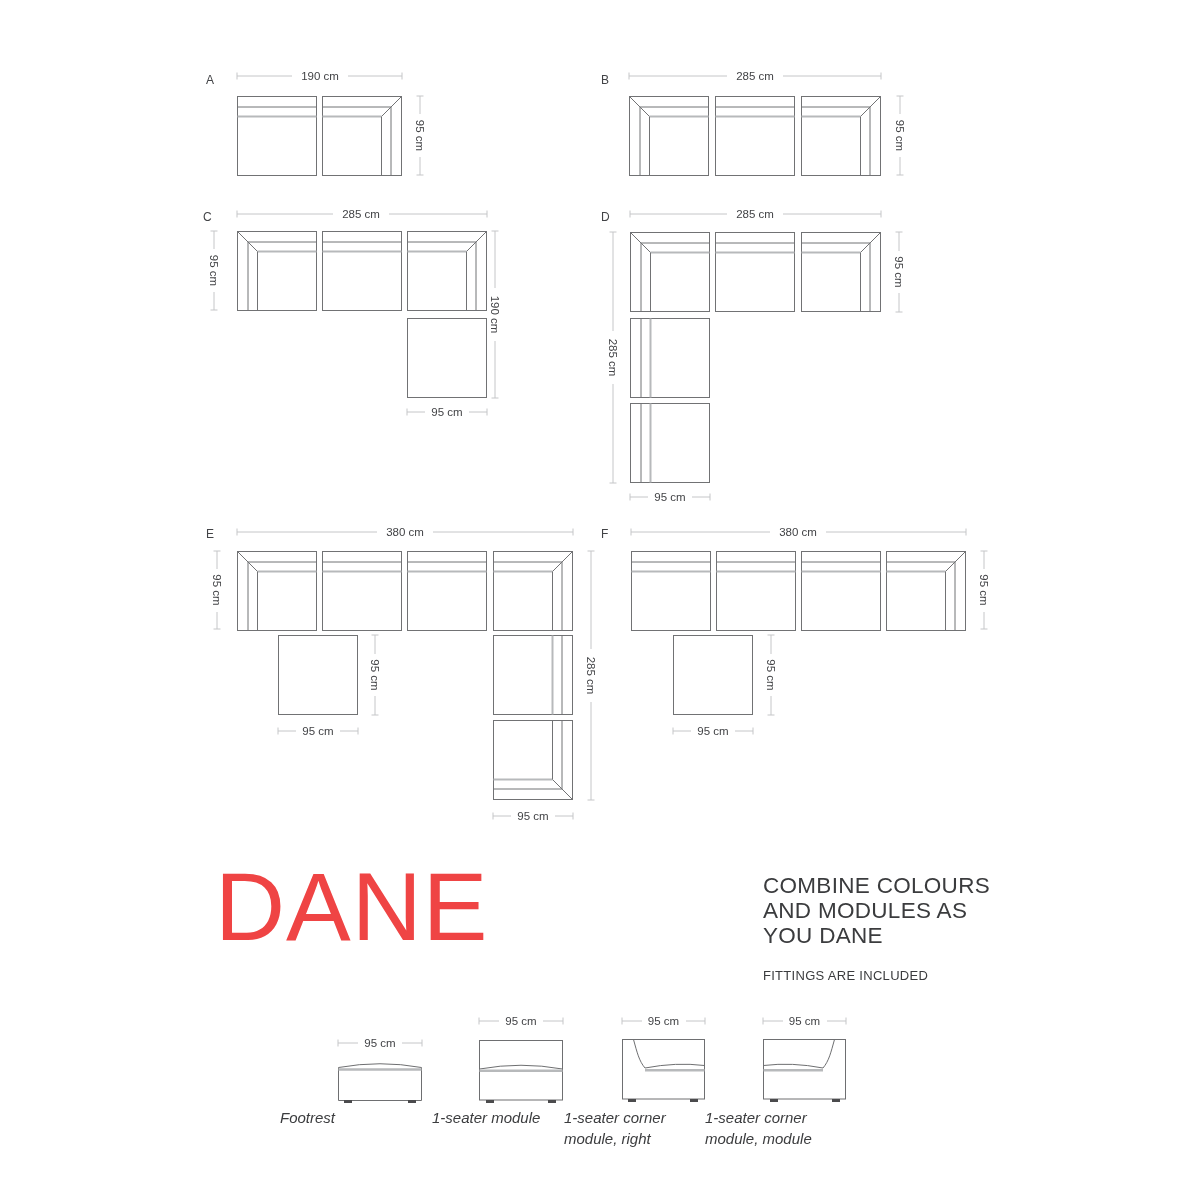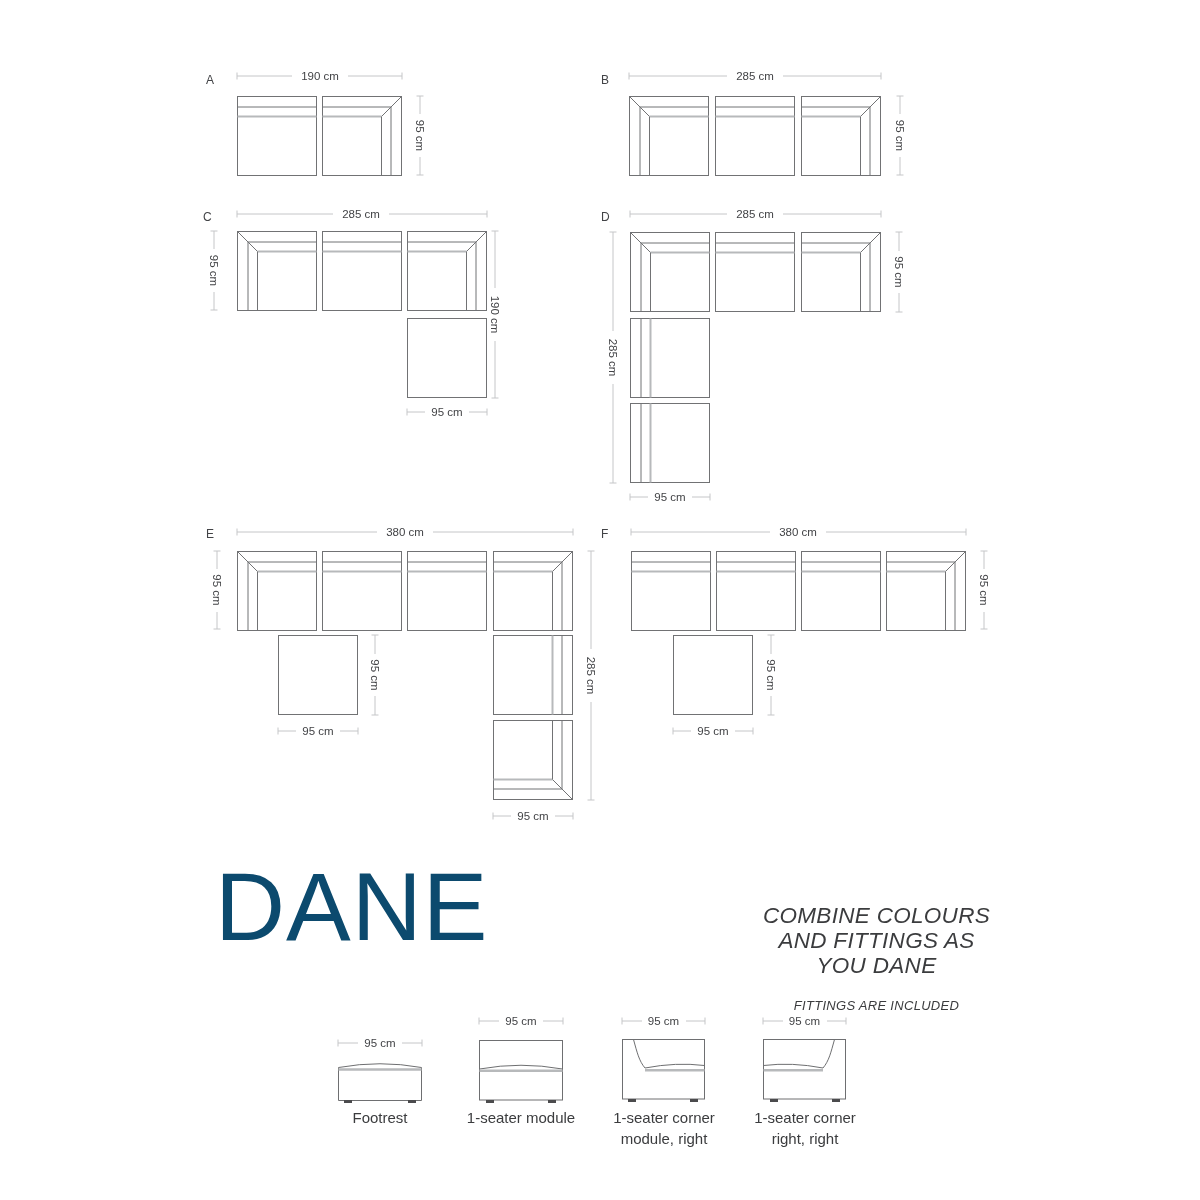--- a/index.html
+++ b/index.html
@@ -13,26 +13,26 @@
   
   .dim{fill:none;stroke:#c5c6c8;stroke-width:1;}
   .dimtext{fill:#424346;font-size:11.5px;font-family:"Liberation Sans",sans-serif;}
   .cfglabel{fill:#424346;font-size:12px;font-family:"Liberation Sans",sans-serif;}
   
   .front{fill:none;stroke:#6e6f71;stroke-width:1;}
   .frontseat{fill:none;stroke:#b7b9bb;stroke-width:2.5;}
   .foot{fill:#4b4b4d;stroke:none;}
   
   .title{position:absolute;left:215px;top:858px;font-size:97px;line-height:1;
-         font-weight:300;letter-spacing:1px;color:#0c4a6e;}
-  .tagline{position:absolute;right:210px;top:903px;text-align:center;color:#3b3c3e;font-style:italic;}
+         font-weight:300;letter-spacing:1px;color:#ef4444;}
+  .tagline{position:absolute;right:210px;top:873px;text-align:left;color:#3b3c3e;}
   .tagline .big{font-size:22.5px;line-height:25px;font-weight:300;letter-spacing:.3px;}
   .tagline .note{margin-top:20px;font-size:13px;letter-spacing:.3px;}
-  .leglabel{position:absolute;width:200px;text-align:center;font-size:15px;
-            line-height:21px;color:#3b3c3e;top:1107px;}
+  .leglabel{position:absolute;width:200px;font-size:15px;
+            line-height:21px;color:#3b3c3e;top:1107px;font-style:italic;}
 </style>
 </head>
 <body>
 
 <svg id="plan" width="1200" height="1200" viewBox="0 0 1200 1200">
   <defs>
 
     <g id="m-plain">
       <rect class="mo" x="0.5" y="0.5" width="79" height="79"></rect>
       <path class="ml" d="M0.5,11 H79.5"></path>
@@ -268,31 +268,31 @@
       <rect class="foot" x="770" y="1099" width="8" height="3"></rect>
       <rect class="foot" x="832" y="1099" width="8" height="3"></rect>
     </g>
   </g>
 </svg>
 
 <div class="title">DANE</div>
 
 <div class="tagline">
   <div class="big">COMBINE COLOURS</div>
-  <div class="big">AND FITTINGS AS</div>
+  <div class="big">AND MODULES AS</div>
   <div class="big">YOU DANE</div>
   <div class="note">FITTINGS ARE INCLUDED</div>
 </div>
 
 <div class="leglabel" style="left:280px;">
   <div>Footrest</div>
 </div>
-<div class="leglabel" style="left:421px;">
+<div class="leglabel" style="left:432px;">
   <div>1-seater module</div>
 </div>
 <div class="leglabel" style="left:564px;">
   <div>1-seater corner</div>
   <div>module, right</div>
 </div>
 <div class="leglabel" style="left:705px;">
   <div>1-seater corner</div>
-  <div>right, right</div>
+  <div>module, module</div>
 </div>
 
 </body></html>

